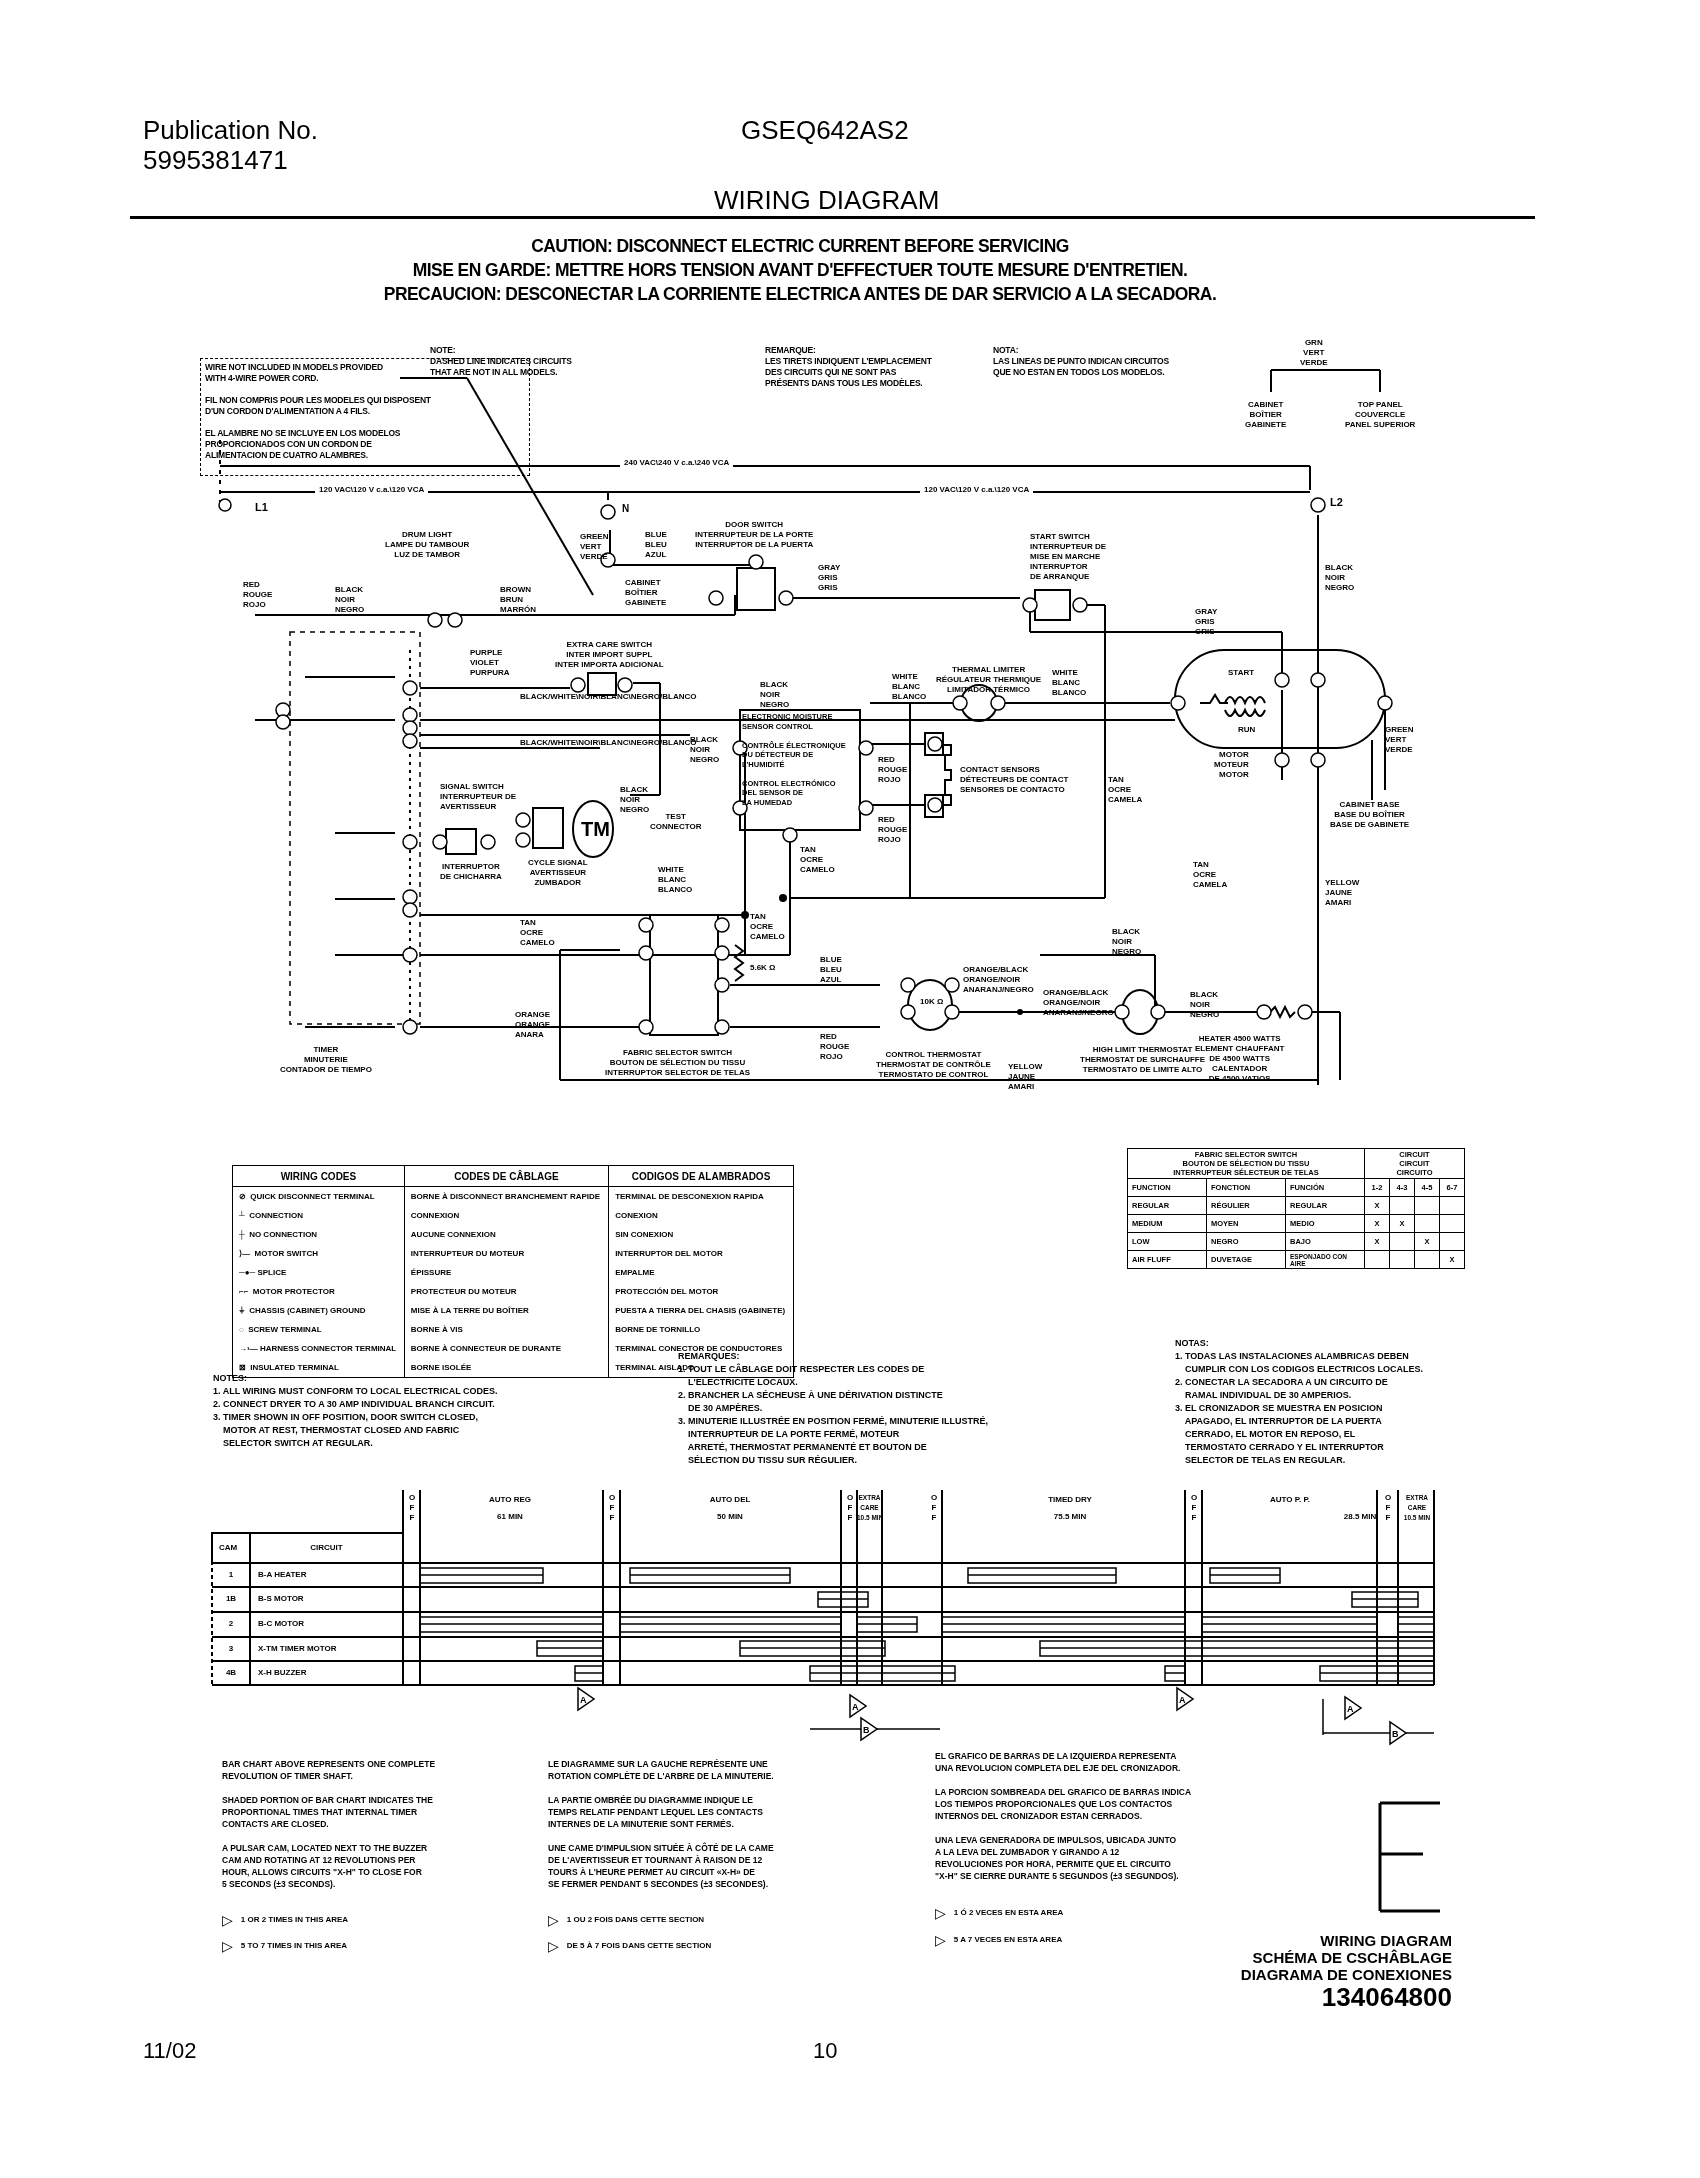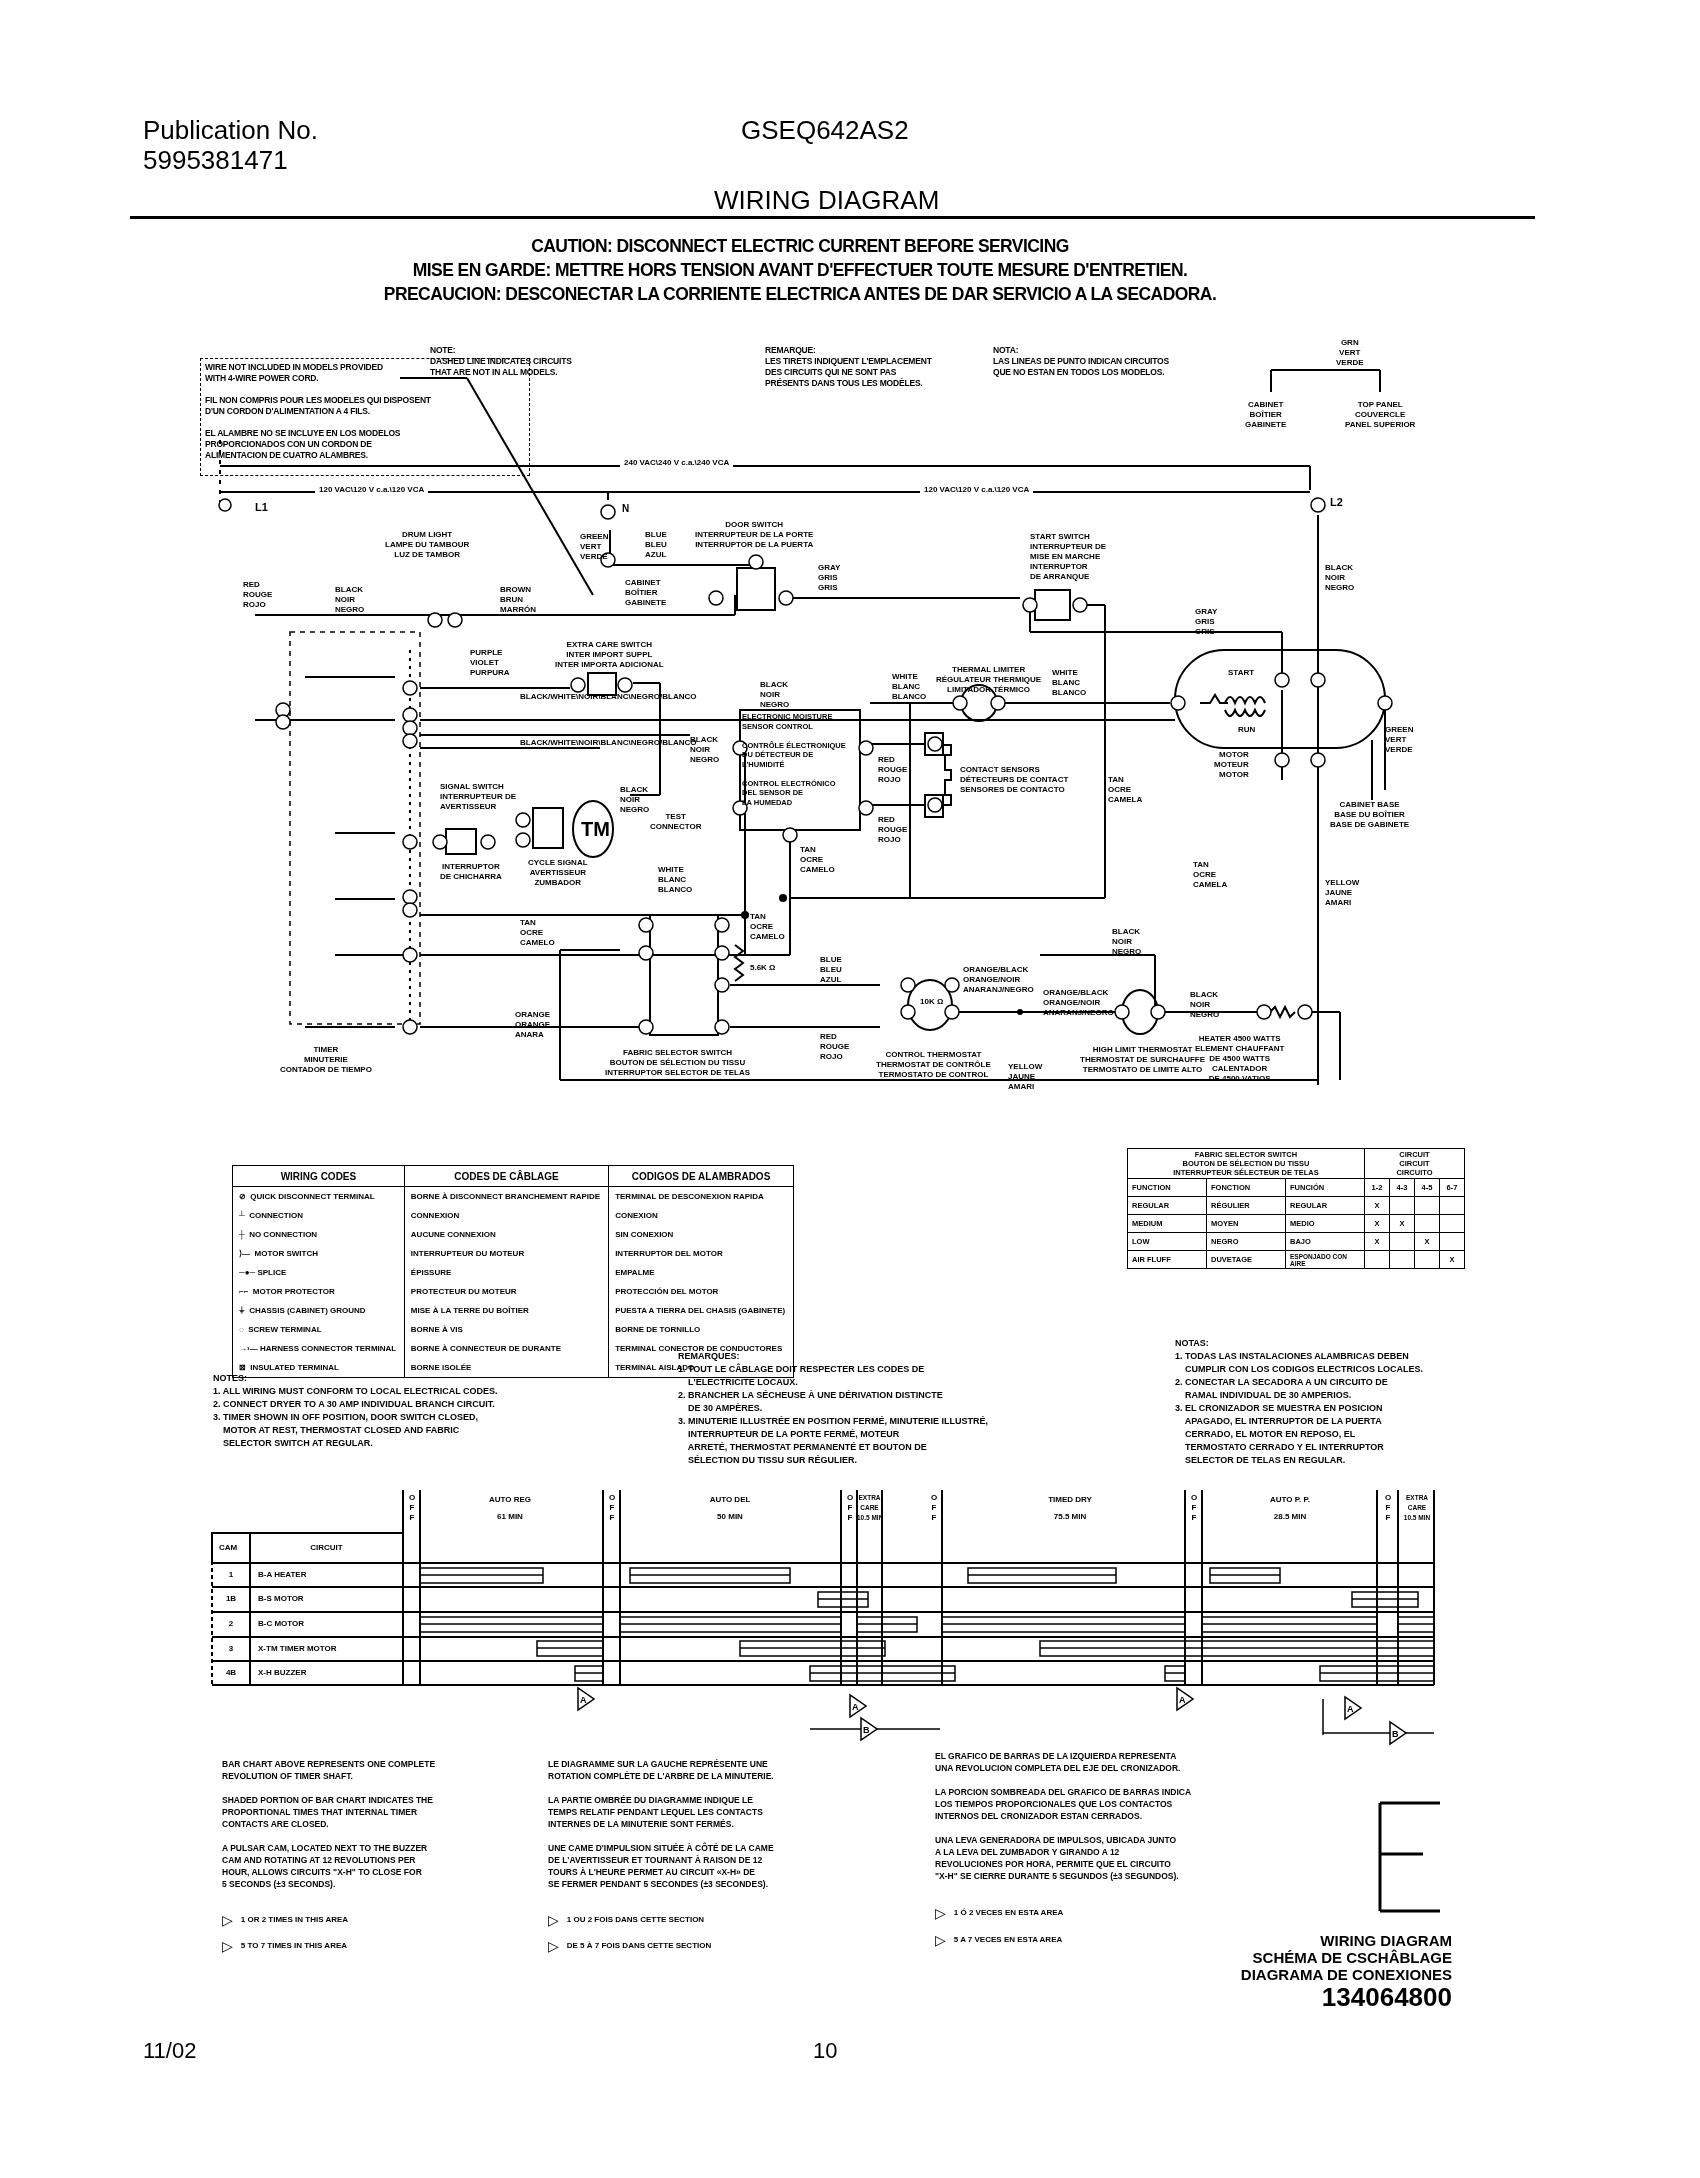--- a/index.html
+++ b/index.html
@@ -235,21 +235,21 @@
   <text x="581" y="836" font-size="20">TM</text>
 </svg>
 
 <div class="abs lbl-l" style="left:255px;top:502px;font-size:11px;">L1</div>
 <div class="abs lbl-l" style="left:1330px;top:497px;font-size:11px;">L2</div>
 <div class="abs lbl-l" style="left:622px;top:504px;font-size:10px;">N</div>
 <div class="abs lbl" style="left:620px;top:458px;background:#fff;padding:0 4px;">240 VAC\240 V c.a.\240 VCA</div>
 <div class="abs lbl" style="left:315px;top:485px;background:#fff;padding:0 4px;">120 VAC\120 V c.a.\120 VCA</div>
 <div class="abs lbl" style="left:920px;top:485px;background:#fff;padding:0 4px;">120 VAC\120 V c.a.\120 VCA</div>
 
-<div class="abs lbl" style="left:1300px;top:338px;margin-left:36px;">GRN
+<div class="abs lbl" style="left:1300px;top:338px;">GRN
 VERT
 VERDE</div>
 <div class="abs lbl" style="left:1245px;top:400px;">CABINET
 BOÎTIER
 GABINETE</div>
 <div class="abs lbl" style="left:1345px;top:400px;">TOP PANEL
 COUVERCLE
 PANEL SUPERIOR</div>
 
 <div class="abs lbl" style="left:385px;top:530px;">DRUM LIGHT
@@ -690,21 +690,21 @@
 10.5 MIN</div>
 <div class="abs lbl" style="left:926px;top:1493px;width:16px;">O
 F
 F</div>
 <div class="abs lbl" style="left:1030px;top:1495px;width:80px;">TIMED DRY</div>
 <div class="abs lbl" style="left:1030px;top:1512px;width:80px;">75.5 MIN</div>
 <div class="abs lbl" style="left:1186px;top:1493px;width:16px;">O
 F
 F</div>
 <div class="abs lbl" style="left:1250px;top:1495px;width:80px;">AUTO P. P.</div>
-<div class="abs lbl" style="left:1250px;top:1512px;width:80px;">28.5 MIN</div>
+<div class="abs lbl" style="left:1320px;top:1512px;width:80px;">28.5 MIN</div>
 <div class="abs lbl" style="left:1380px;top:1493px;width:16px;">O
 F
 F</div>
 <div class="abs lbl" style="left:1400px;top:1493px;width:34px;font-size:6.5px;">EXTRA
 CARE
 10.5 MIN</div>
 
 <div class="abs lbl" style="left:212px;top:1543px;width:32px;">CAM</div>
 <div class="abs lbl" style="left:250px;top:1543px;width:153px;">CIRCUIT</div>
 

